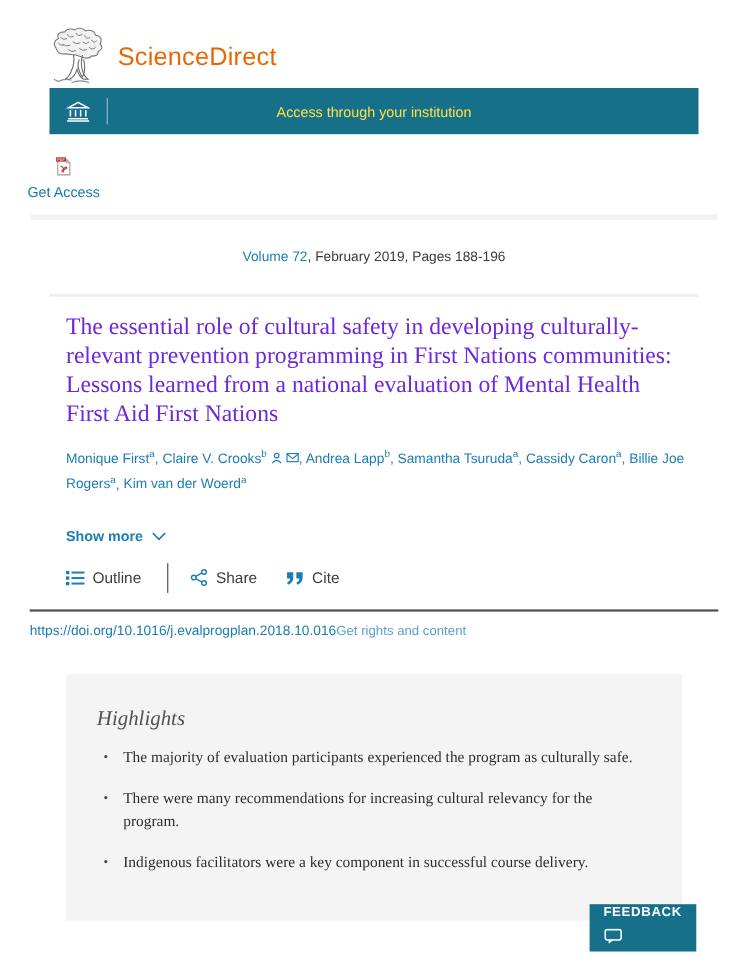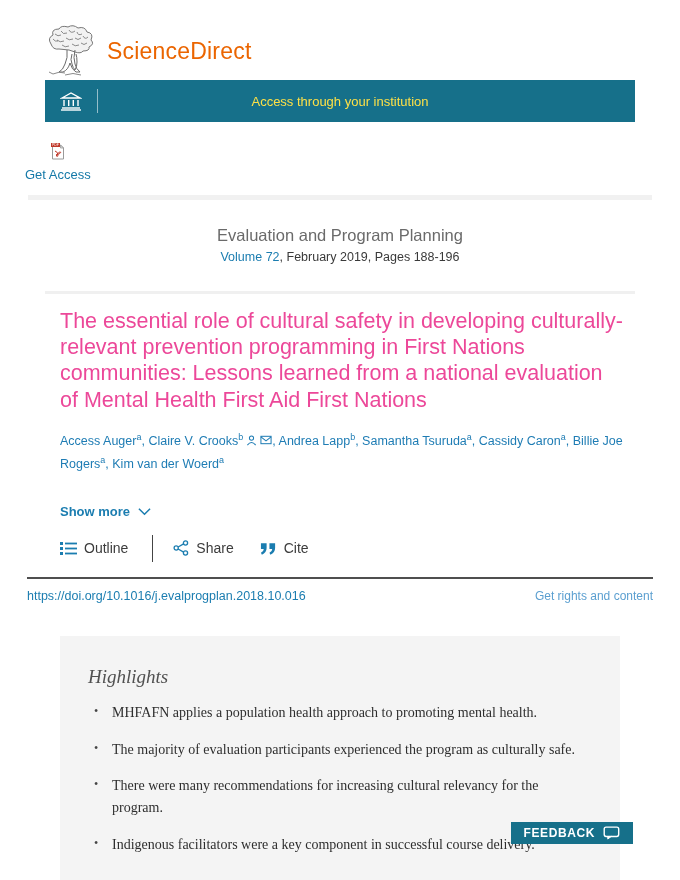--- a/index.html
+++ b/index.html
@@ -38,63 +38,63 @@
   .journal-name { font-size: 16.5px; color: #6a6a6a; }
   .journal-meta { margin-top: 5px; font-size: 12.5px; color: #3a3a3a; }
   .journal-meta a { color: #1b7db0; text-decoration: none; cursor: pointer; }
 
   .thin-divider { margin: 27px 45px 0 45px; height: 3px; background: #f0f0f0; }
 
   
   .article { margin: 0 60px; }
   .article-title {
     margin-top: 14px; width: 566px;
-    font-family: Liberation Sans, sans-serif; font-weight: 400;
-    font-size: 21.5px; line-height: 1.22; color: #ec4899;
+    font-family: Liberation Serif, serif; font-weight: 400;
+    font-size: 21.5px; line-height: 1.22; color: #6d28d9;
   }
   .authors { margin-top: 17px; font-size: 12.5px; line-height: 1.75; color: #1e7cb4; width: 566px; }
   .authors sup { font-size: 9px; }
   .author { cursor: pointer; }
   .author-icons { display: inline-flex; gap: 3px; margin-left: 3px; vertical-align: -1px; }
 
   .show-more { margin-top: 28px; display: inline-flex; align-items: center; gap: 8px;
     color: #1b7db0; font-size: 13px; font-weight: bold; cursor: pointer; }
 
   .toolbar { margin-top: 15px; display: flex; align-items: center; font-size: 14px; color: #3c3c3c; }
   .tool-btn { display: inline-flex; align-items: center; gap: 7px; cursor: pointer; }
   .toolbar .vsep { width: 1px; height: 27px; background: #444; margin: 0 20px 0 24px; }
   .tool-gap { width: 26px; }
 
   .dark-divider { margin: 15px 27px 0 27px; height: 2px; background: #4f4f4f; }
 
-  .doi-row { margin: 10px 27px 0 27px; display: flex; justify-content: space-between; align-items: baseline; }
+  .doi-row { margin: 10px 27px 0 27px; display: flex; align-items: baseline; }
   .doi-link { font-size: 12.5px; color: #1b7db0; text-decoration: none; cursor: pointer; }
   .rights-link { font-size: 12px; color: #5b9fd0; text-decoration: none; cursor: pointer; }
 
   
   .highlights {
     margin: 33px 60px 0 60px; background: #f4f4f4;
     padding: 30px 30px 26px 28px; min-height: 218px;
   }
   .highlights-title { font-family: "Liberation Serif", serif; font-weight: 400;
     font-size: 19px; color: #515151; font-style: italic; }
   .highlights ul { margin-top: 14px; list-style: none; }
   .highlights li {
     font-family: "Liberation Serif", serif; font-size: 14px; color: #2e2e2e;
     line-height: 1.55; padding-left: 24px; position: relative; margin-bottom: 15px; max-width: 500px;
   }
   .highlights li::before { content: "•"; position: absolute; left: 6px; top: 0; color: #444; font-size: 12px; }
 
   
   .feedback-btn {
-    position: absolute; right: 47px; top: 822px; height: 22px;
+    position: absolute; right: 47px; top: 822px; height: 43px;
     background: #16708a; color: #fff; border: none;
-    display: inline-flex; align-items: center; gap: 8px;
+    display: inline-flex; gap: 8px;
     padding: 0 13px; font-family: "Liberation Sans", sans-serif;
-    font-size: 12px; font-weight: bold; letter-spacing: .6px; cursor: pointer;
+    font-size: 12px; font-weight: bold; letter-spacing: .6px; cursor: pointer; flex-direction: column;
   }
 </style>
 </head>
 <body>
 
 
 
 
 <div class="brand-row">
   <span class="tree-logo">
@@ -142,34 +142,33 @@
       <path d="M5 9 q3 1 3 4 q0 2 -1.4 1.2 q-1.2 -.8 1.8 -3.4 q2 -1.6 2.4 -.4 q.3 1 -4.8 2.6" fill="none" stroke="#c0392b" stroke-width="1"></path>
     </svg>
   </span>
   <span>Get Access</span>
 </a>
 
 <div class="band-divider"></div>
 
 
 <div class="journal-block">
-  <div class="journal-name">Evaluation and Program Planning</div>
   <div class="journal-meta">
     <a>Volume 72</a><span>, February 2019, Pages 188-196</span>
   </div>
 </div>
 
 <div class="thin-divider"></div>
 
 
 <div class="article">
   <h1 class="article-title">The essential role of cultural safety in developing culturally-relevant prevention programming in First Nations communities: Lessons learned from a national evaluation of Mental Health First Aid First Nations</h1>
 
   <p class="authors">
-    <span class="author"><span>Access Auger</span><sup>a</sup></span><span>, </span><span class="author"><span>Claire V. Crooks</span><sup>b</sup><span class="author-icons">
+    <span class="author"><span>Monique First</span><sup>a</sup></span><span>, </span><span class="author"><span>Claire V. Crooks</span><sup>b</sup><span class="author-icons">
           <svg viewBox="0 0 12 12" width="11" height="11" fill="none" stroke="#1e7cb4" stroke-width="1.1">
             <circle cx="6" cy="3.4" r="2.3"></circle>
             <path d="M1.5 11 q4.5 -5.5 9 0"></path>
           </svg>
           <svg viewBox="0 0 13 10" width="12" height="10" fill="none" stroke="#1e7cb4" stroke-width="1.1">
             <rect x="1" y="1" width="11" height="8"></rect>
             <path d="M1 1.5 L6.5 6 L12 1.5"></path>
           </svg>
         </span></span><span>, </span><span class="author"><span>Andrea Lapp</span><sup>b</sup></span><span>, </span><span class="author"><span>Samantha Tsuruda</span><sup>a</sup></span><span>, </span><span class="author"><span>Cassidy Caron</span><sup>a</sup></span><span>, </span><span class="author"><span>Billie Joe Rogers</span><sup>a</sup></span><span>, </span><span class="author"><span>Kim van der Woerd</span><sup>a</sup></span>
   </p>
@@ -220,21 +219,20 @@
 <div class="doi-row">
   <a class="doi-link">https://doi.org/10.1016/j.evalprogplan.2018.10.016</a>
   <a class="rights-link">Get rights and content</a>
 </div>
 
 
 <div class="highlights">
   <h2 class="highlights-title">Highlights</h2>
   <ul>
 
-      <li>MHFAFN applies a population health approach to promoting mental health.</li>
 
       <li>The majority of evaluation participants experienced the program as culturally safe.</li>
 
       <li>There were many recommendations for increasing cultural relevancy for the program.</li>
 
       <li>Indigenous facilitators were a key component in successful course delivery.</li>
     </ul>
 </div>
 
 

